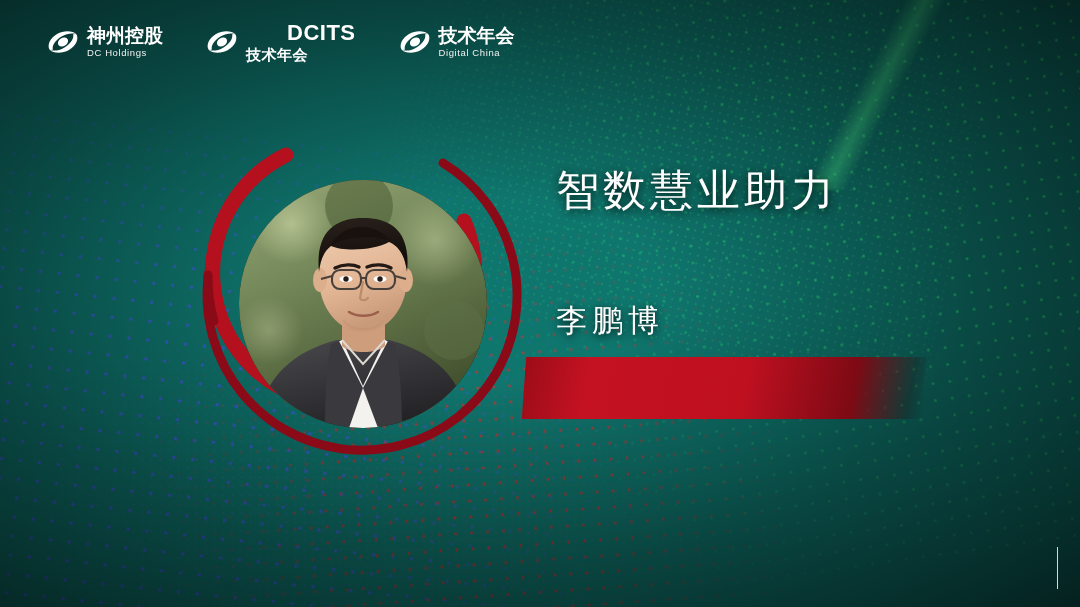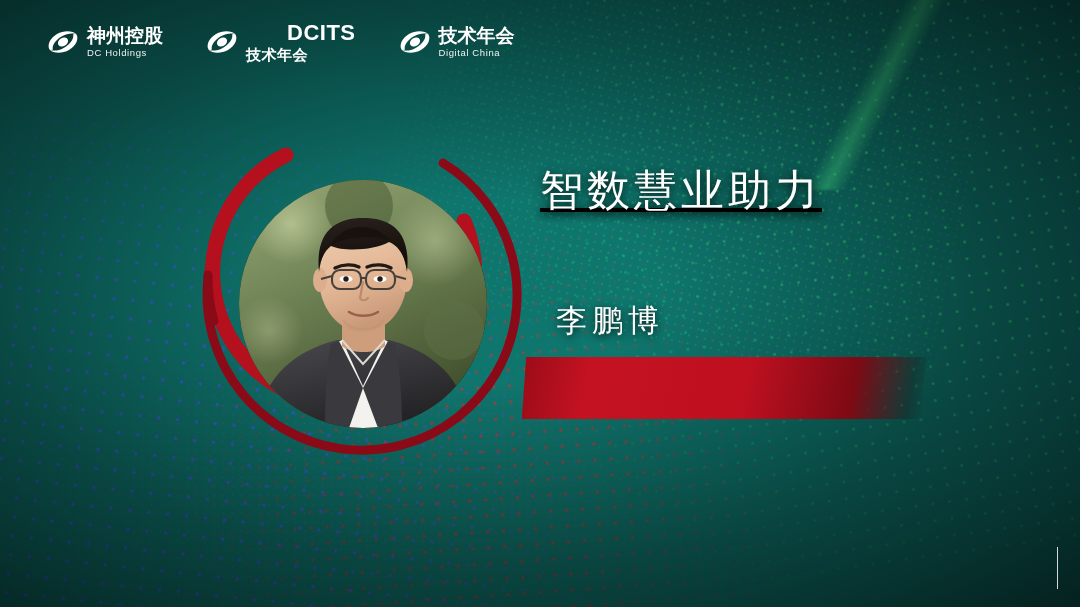--- a/index.html
+++ b/index.html
@@ -188,24 +188,23 @@
     background: #12180e;
   }
   #portrait-art {
     position: absolute;
     inset: 0;
   }
 
   
   #title-block {
     position: absolute;
-    left: 540px;
+    left: 556px;
     top: 162px;
     z-index: 18;
-    text-decoration: underline;
   }
   .title-line {
     color: #ffffff;
     font-size: 43px;
     line-height: 1.33;
     letter-spacing: 4px;
     font-weight: normal;
     white-space: nowrap;
     font-family: "Liberation Serif", "DejaVu Serif", serif;
     text-shadow: 0 2px 10px rgba(0,0,0,0.85);

